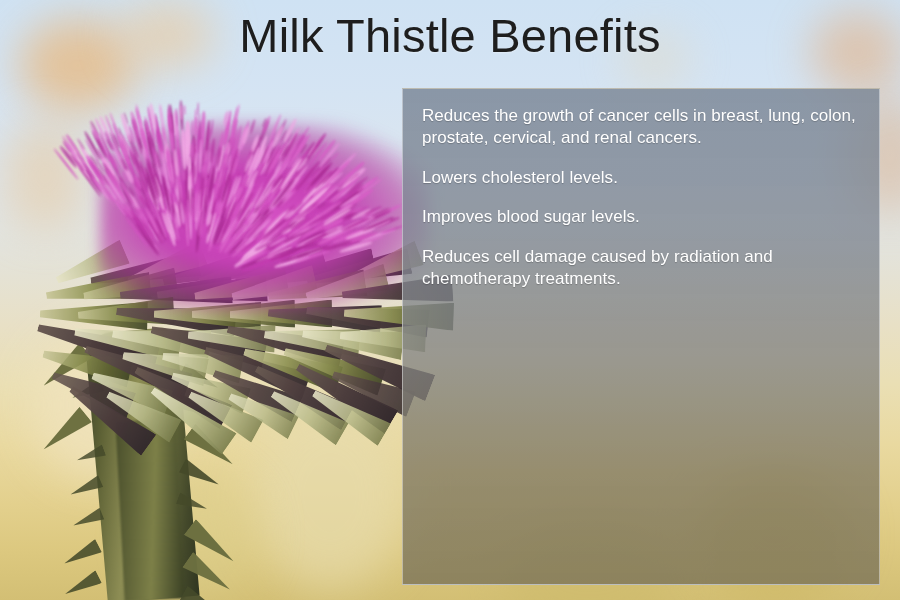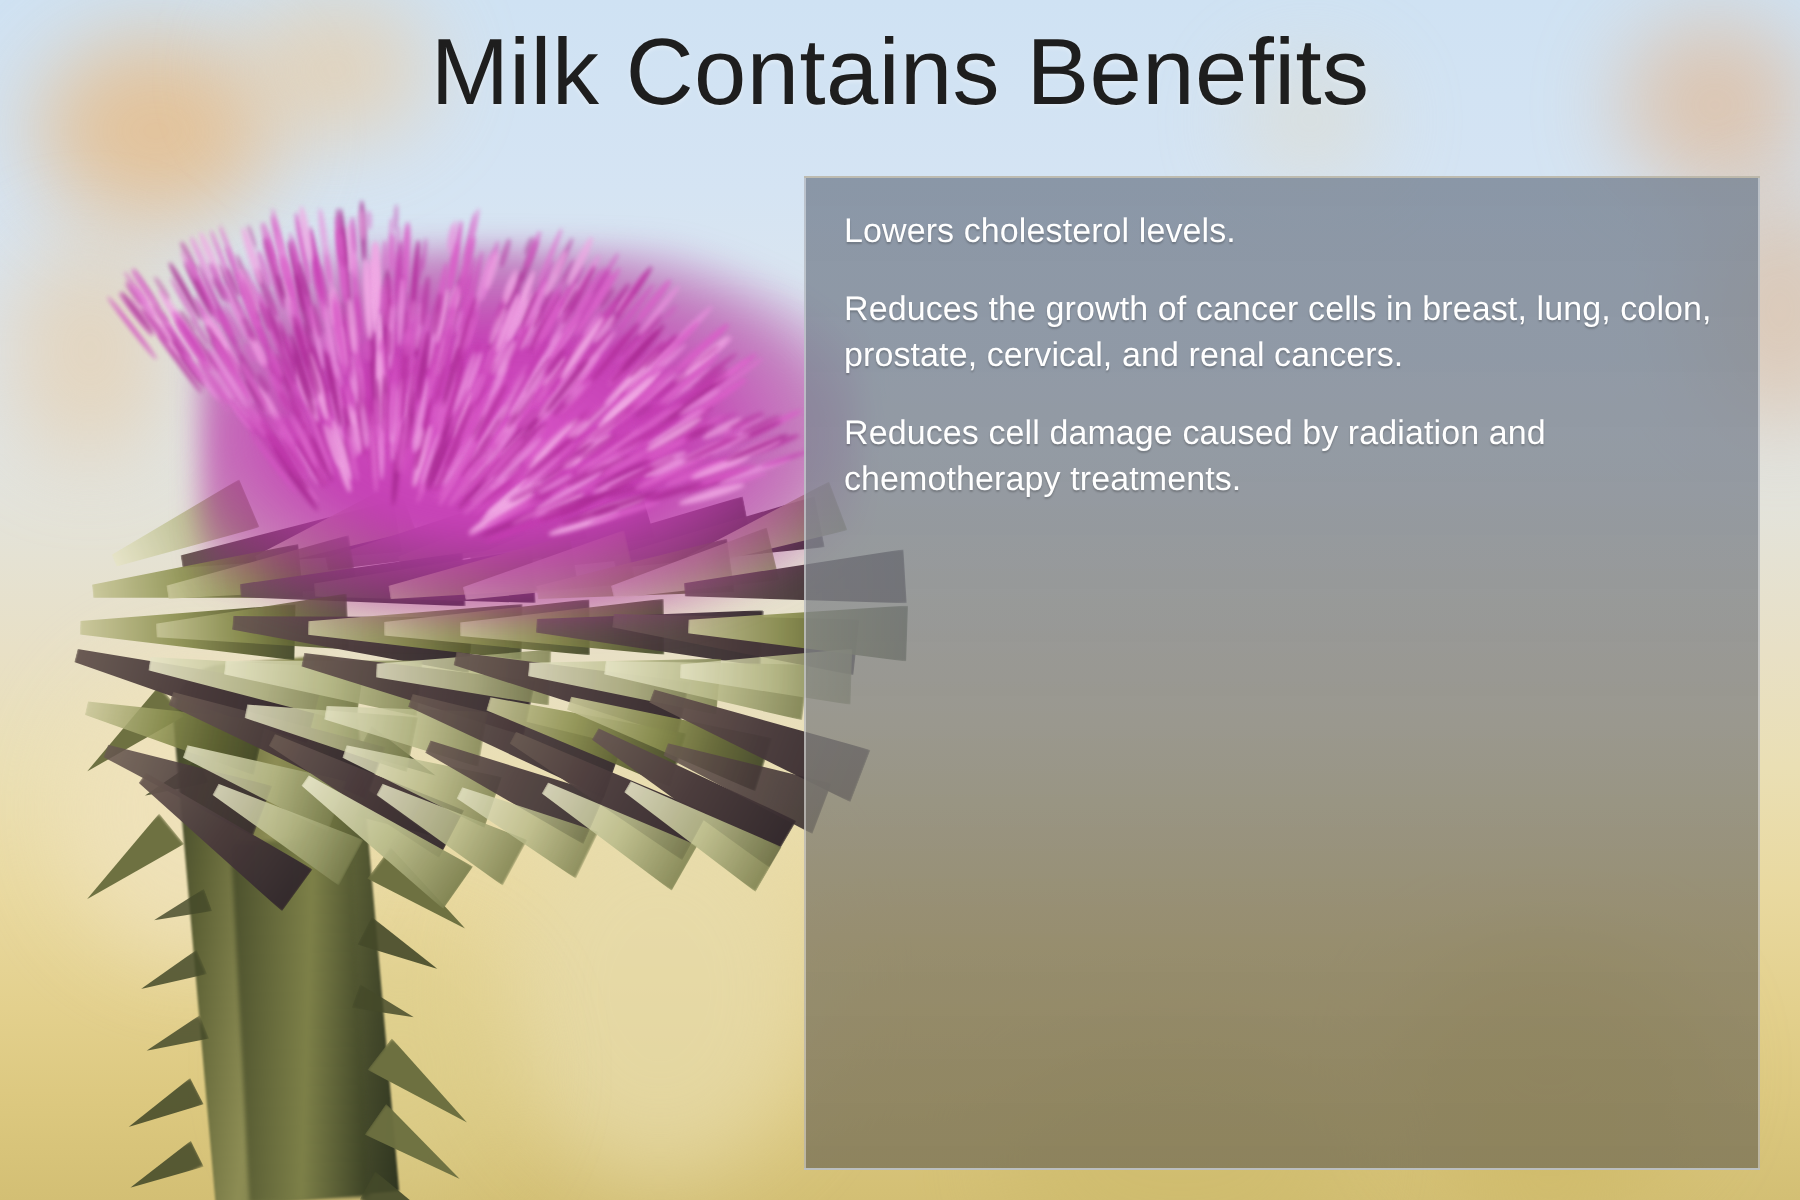--- a/index.html
+++ b/index.html
@@ -1139,22 +1139,23 @@
         <div class="fil" style="left: 239.812px; top: 193.636px; width: 2.69553px; height: 16.8871px; background: rgb(181, 48, 159); opacity: 0.56; transform: rotate(72.7872deg);"></div>
         <div class="fil" style="left: 47.523px; top: 108.29px; width: 2.19146px; height: 20.8031px; background: rgb(195, 60, 176); opacity: 0.63; transform: rotate(-36.405deg);"></div>
         <div class="fil" style="left: 87.3611px; top: 127.908px; width: 1.55153px; height: 29.3199px; background: rgb(224, 111, 208); opacity: 0.77; transform: rotate(-28.9103deg);"></div>
         <div class="fil" style="left: 247.769px; top: 65.1105px; width: 3.98153px; height: 27.3483px; background: rgb(240, 168, 228); opacity: 0.74; transform: rotate(26.6042deg);"></div>
         <div class="fil" style="left: 133.666px; top: 96.5831px; width: 3.88976px; height: 27.7684px; background: rgb(240, 168, 228); opacity: 0.75; transform: rotate(-6.04607deg);"></div>
         <div class="fil" style="left: 81.1409px; top: 145.42px; width: 2.06711px; height: 23.1571px; background: rgb(195, 60, 176); opacity: 0.67; transform: rotate(-37.2314deg);"></div>
         <div class="fil" style="left: 39.8001px; top: 84.8685px; width: 2.43333px; height: 14.0091px; background: rgb(181, 48, 159); opacity: 0.52; transform: rotate(-33.0339deg);"></div>
       </div>
   </div>
 
-  <div class="title">Milk Contains Benefits</div>
+  <div class="title">Milk Thistle Benefits</div>
 
 
   <div class="panel" id="benefits-panel">
+      <p>Reduces the growth of cancer cells in breast, lung, colon, prostate, cervical, and renal cancers.</p>
       <p>Lowers cholesterol levels.</p>
-      <p>Reduces the growth of cancer cells in breast, lung, colon, prostate, cervical, and renal cancers.</p>
+      <p>Improves blood sugar levels.</p>
       <p>Reduces cell damage caused by radiation and chemotherapy treatments.</p>
     </div>
 
 </div>
 
 </body></html>

